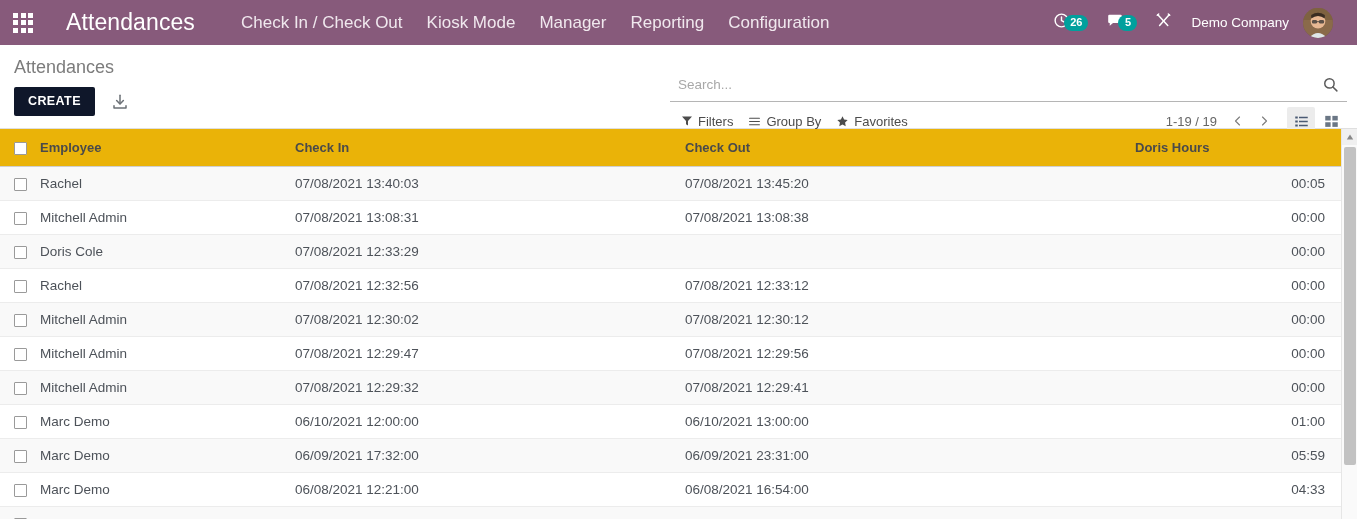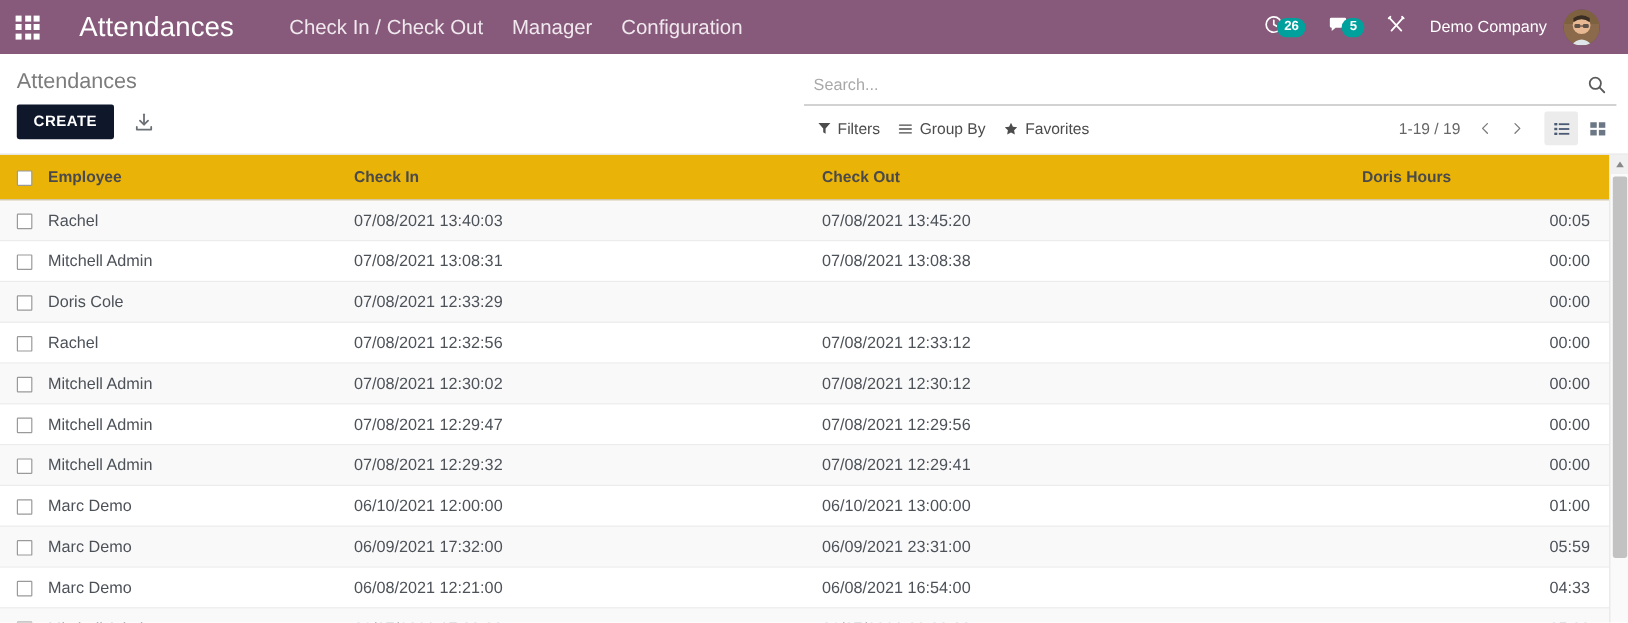--- a/index.html
+++ b/index.html
@@ -130,21 +130,21 @@
     cursor: pointer;
     font-family: "Liberation Sans", sans-serif;
   }
   .import-icon {
     margin-left: 16px;
     cursor: pointer;
     display: flex; align-items: center;
   }
 
   .cp-right {
-    position: absolute; left: 670px; right: 0; top: 0;
+    position: absolute; left: 670px; right: 0; top: 14px;
     padding-right: 10px;
   }
   .searchbar {
     display: flex; align-items: center;
     border-bottom: 1px solid #b5b5b5;
     height: 34px;
     margin-top: 9px;
     padding: 0 2px;
   }
   .search-input {
@@ -298,21 +298,23 @@
         <i></i>
         <i></i>
         <i></i>
     </span>
   </div>
 
   <div class="brand">Attendances</div>
 
   <div class="nav-links">
     <div class="nav-link">Check In / Check Out</div>
+    <div class="nav-link">Kiosk Mode</div>
     <div class="nav-link">Manager</div>
+    <div class="nav-link">Reporting</div>
     <div class="nav-link">Configuration</div>
   </div>
 
   <div class="nav-right">
 
     <div class="sysitem">
       <span>
         <svg width="17" height="17" viewBox="0 0 24 24" fill="none" stroke="#ffffff" stroke-width="2">
           <circle cx="12" cy="12" r="9"></circle>
           <path d="M12 7 L12 12 L15.5 14" stroke-linecap="round"></path>

